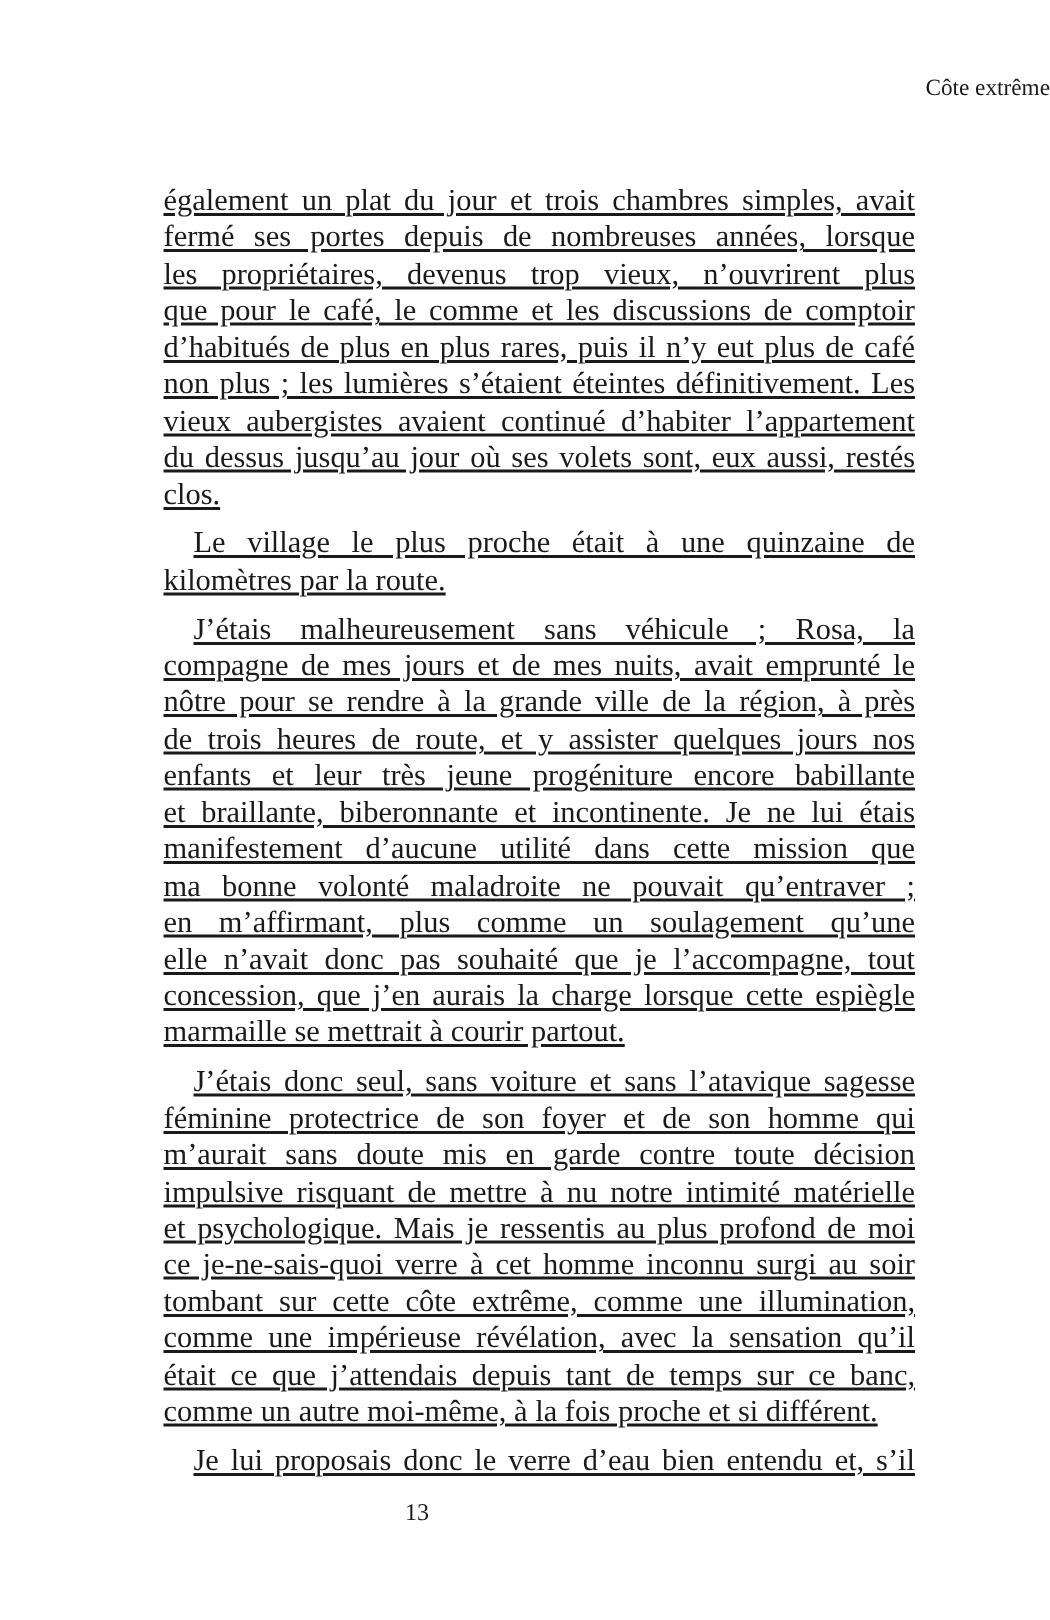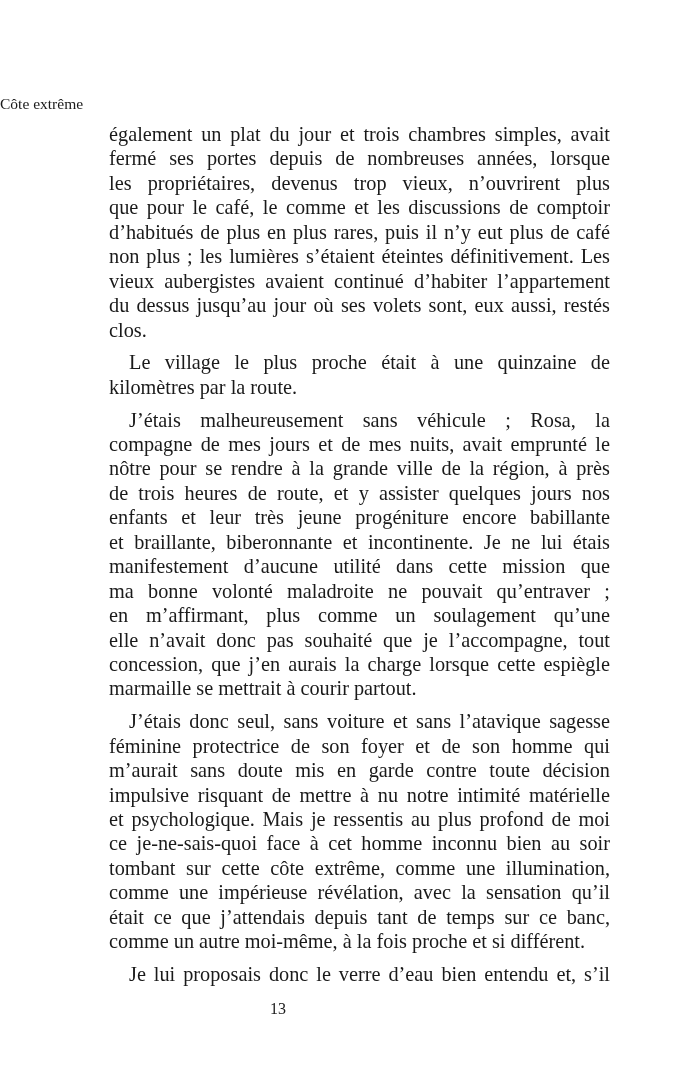--- a/index.html
+++ b/index.html
@@ -1,25 +1,25 @@
 <!DOCTYPE html>
 <html><head>
 <meta charset="utf-8">
 <style>
   html, body { margin: 0; padding: 0; background: #ffffff; }
   body { width: 700px; height: 1080px; position: relative; overflow: hidden;
          font-family: "Liberation Serif", "DejaVu Serif", serif; color: #1a1a1a; }
-  .running-head { position: absolute; top: 50px; left: 0; width: 700px; text-align: left;
-                  font-size: 15.5px; margin-top: 45px; }
+  .running-head { position: absolute; top: 50px; left: 0; width: 700px; text-align: right;
+                  font-size: 15.5px; }
   .text-block { position: absolute; top: 122px; left: 109px; width: 501px; font-size: 20.3px; }
   .line { height: 24.45px; line-height: 24.45px; white-space: nowrap; text-align: justify;
           text-align-last: justify; overflow: visible; }
   .line.last { text-align-last: left; }
   .line.indent { padding-left: 20px; }
-  .para { margin-bottom: 8.4px; }
+  .para { margin-bottom: 8.4px; text-decoration: underline; }
   .page-number { position: absolute; top: 1000px; left: 0; width: 556px; text-align: center; font-size: 16px; }
 </style>
 </head>
 <body>
 
 <div class="running-head">Côte extrême</div>
 
 <div class="text-block" id="text-block">
     <div class="para">
       <div class="line">également un plat du jour et trois chambres simples, avait</div>
@@ -49,21 +49,21 @@
       <div class="line">elle n’avait donc pas souhaité que je l’accompagne, tout</div>
       <div class="line">concession, que j’en aurais la charge lorsque cette espiègle</div>
       <div class="line last">marmaille se mettrait à courir partout.</div>
     </div>
     <div class="para">
       <div class="line indent">J’étais donc seul, sans voiture et sans l’atavique sagesse</div>
       <div class="line">féminine protectrice de son foyer et de son homme qui</div>
       <div class="line">m’aurait sans doute mis en garde contre toute décision</div>
       <div class="line">impulsive risquant de mettre à nu notre intimité matérielle</div>
       <div class="line">et psychologique. Mais je ressentis au plus profond de moi</div>
-      <div class="line">ce je-ne-sais-quoi face à cet homme inconnu bien au soir</div>
+      <div class="line">ce je-ne-sais-quoi verre à cet homme inconnu surgi au soir</div>
       <div class="line">tombant sur cette côte extrême, comme une illumination,</div>
       <div class="line">comme une impérieuse révélation, avec la sensation qu’il</div>
       <div class="line">était ce que j’attendais depuis tant de temps sur ce banc,</div>
       <div class="line last">comme un autre moi-même, à la fois proche et si différent.</div>
     </div>
     <div class="para">
       <div class="line indent">Je lui proposais donc le verre d’eau bien entendu et, s’il</div>
     </div>
   </div>
 

